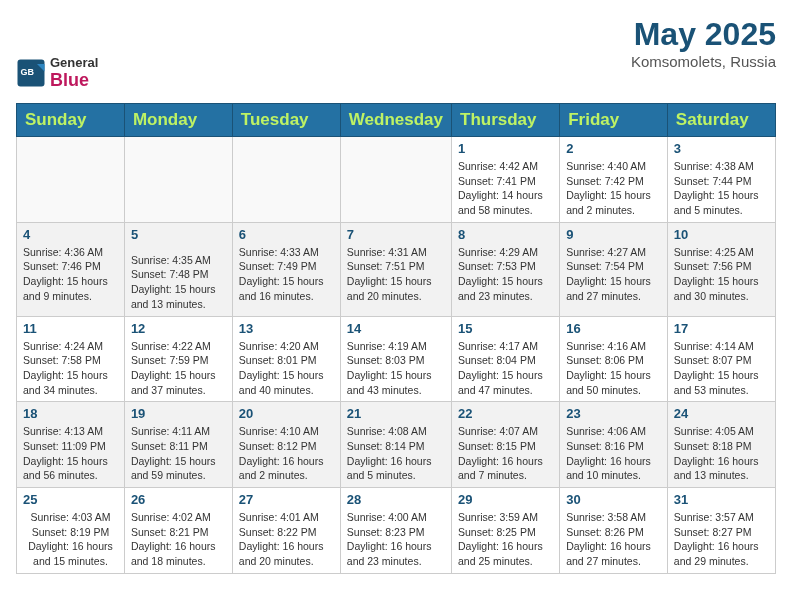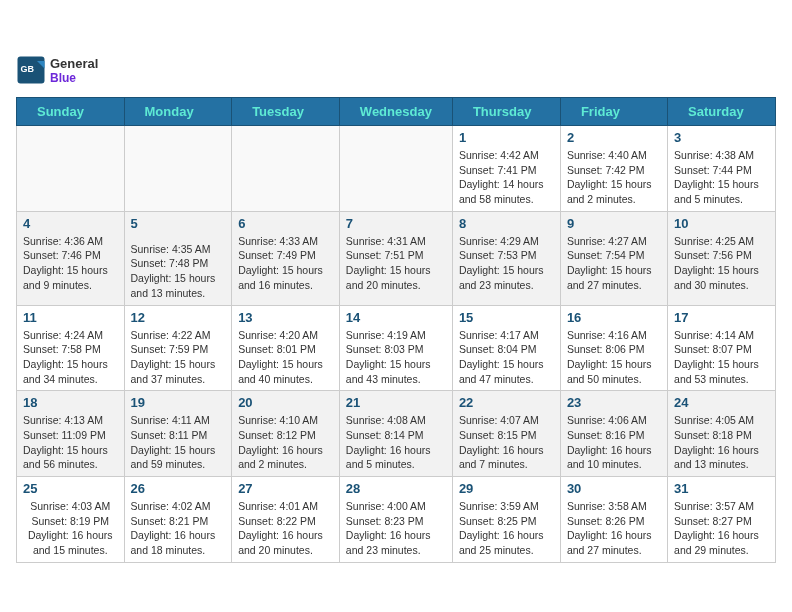--- a/index.html
+++ b/index.html
@@ -38,25 +38,25 @@
       font-size: 15px;
       color: #555;
     }
     .calendar {
       width: 100%;
       border-collapse: collapse;
       border: 1px solid #ccc;
     }
     .calendar th {
       background-color: #2471a3;
-      color: #5eead4;
-      font-size: 13px;
+      color: #bef264;
+      font-size: 17px;
       font-weight: bold;
       text-align: left;
-      padding: 6px 20px;
+      padding: 6px 8px;
       border: 1px solid #1a5276;
     }
     .calendar td {
       vertical-align: top;
       width: calc(100% / 7);
       min-height: 80px;
       padding: 4px 6px;
       border: 1px solid #ccc;
       font-size: 11px;
       color: #333;
@@ -85,22 +85,26 @@
 
 <div class="header">
   <div class="logo">
     <svg class="logo-icon" viewBox="0 0 40 40">
       <rect x="2" y="2" width="36" height="36" rx="4" fill="#1a5276"></rect>
       <text x="6" y="22" font-size="12" font-weight="bold" fill="white" font-family="Arial">GB</text>
       <polygon points="28,8 38,8 38,18" fill="#2e86c1"></polygon>
     </svg>
     <div>
       <div style="font-size:13px;font-weight:bold;color:#333;">General</div>
-      <div style="font-size:12px;font-weight:bold;color:#6d28d9;">Blue</div>
+      <div style="font-size:18px;font-weight:bold;color:#be185d;">Blue</div>
     </div>
+  </div>
+  <div class="title-block">
+    <div class="month-title">May 2025</div>
+    <div class="location">Komsomolets, Russia</div>
   </div>
 </div>
 
 <table class="calendar">
   <thead>
     <tr>
     <th>Sunday</th>
         <th>Monday</th>
         <th>Tuesday</th>
         <th>Wednesday</th>

